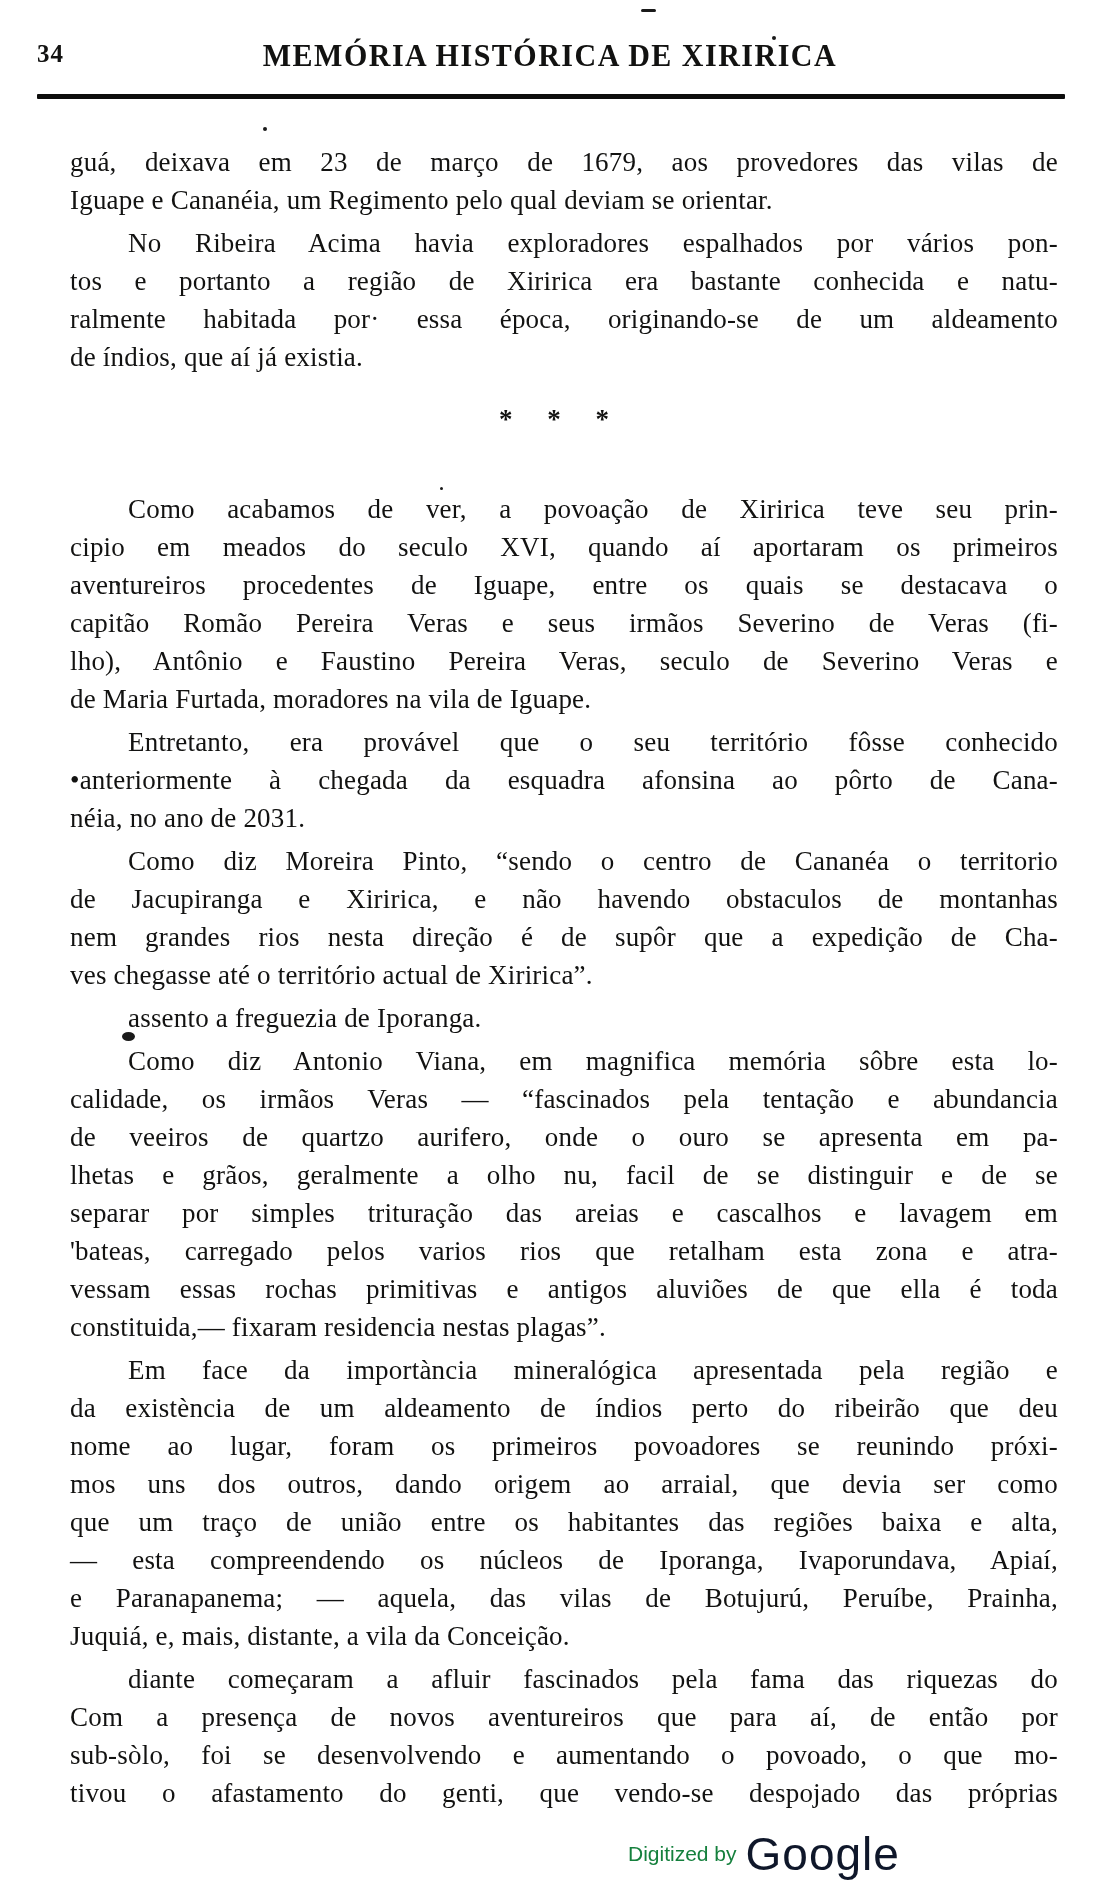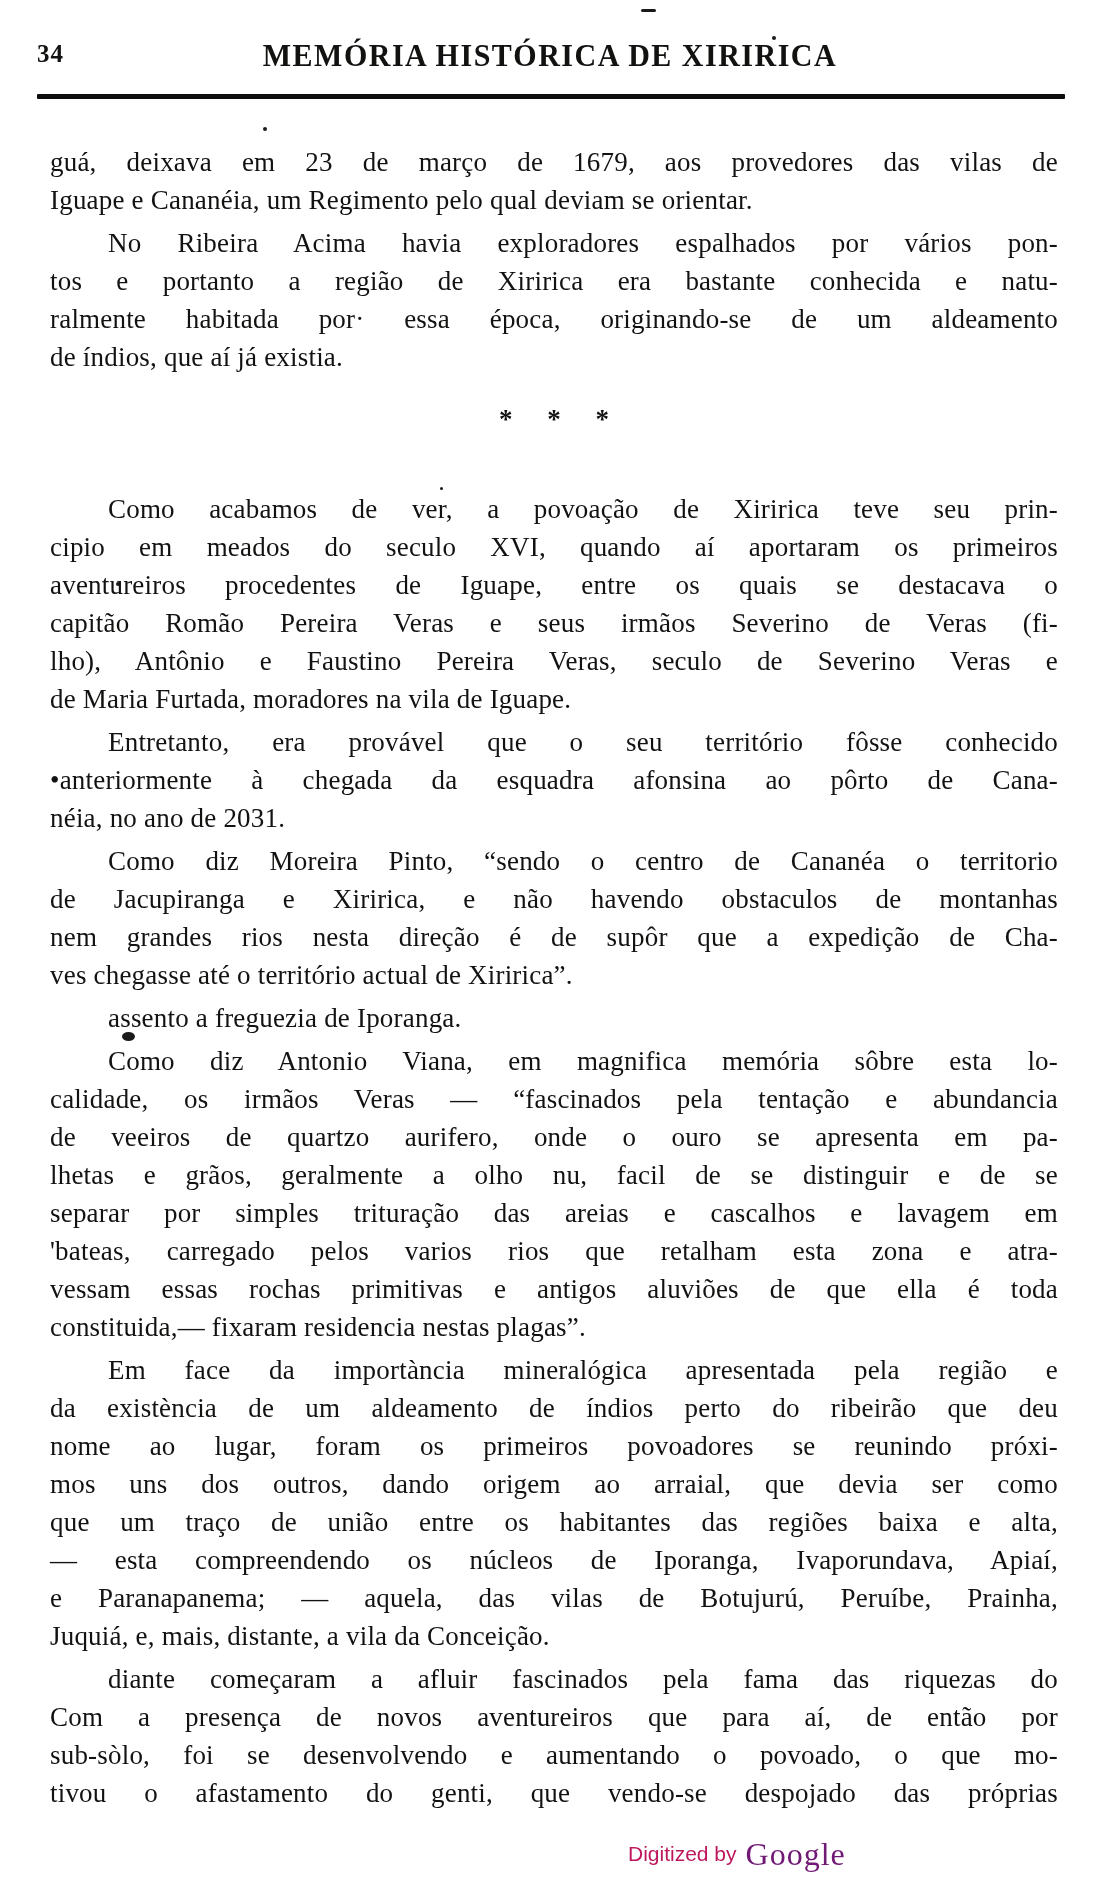--- a/index.html
+++ b/index.html
@@ -29,45 +29,46 @@
   }
   
   .body{
     position:absolute;top:143px;left:50px;width:1008px;
     font-size:27px;line-height:38px;letter-spacing:0.2px;
   }
   .p{margin:0 0 5px 0;}
   .line{
     text-align:justify;
     text-align-last:justify;
+    margin-left:20px;
     -moz-text-align-last:justify;
   }
   .line.end{text-align-last:left;-moz-text-align-last:left;}
   .p.indent .line:first-child{text-indent:58px;}
   .separator{
     margin:30px 0 58px 0;
     height:26px;line-height:26px;
     text-align:center;
     font-size:27px;font-weight:bold;
     letter-spacing:14px;
     text-indent:14px; 
   }
   
   .watermark{
     position:absolute;left:628px;top:1834px;
     display:flex;align-items:center;gap:9px;
     white-space:nowrap;
   }
   .wm-prefix{
     font-family:"Liberation Sans","DejaVu Sans",sans-serif;
-    font-size:21px;color:#be185d;
+    font-size:21px;color:#15803d;
   }
   .wm-logo{
-    font-family:Liberation Serif, serif;
-    font-size:32px;color:#701a75;letter-spacing:1px;
+    font-family:Liberation Sans, sans-serif;
+    font-size:46px;color:#0f172a;letter-spacing:1px;
     line-height:40px;
   }
   
   .artifact{position:absolute;background:#1a1a1a;border-radius:2px;}
   .a-dash{left:641px;top:9px;width:15px;height:3px;}
   .a-dot-title{left:772px;top:36px;width:4px;height:4px;border-radius:50%;}
   .a-dot-line1{left:263px;top:127px;width:4px;height:4px;border-radius:50%;}
   .a-dot-p2{left:440px;top:487px;width:3px;height:3px;border-radius:50%;}
   .a-dot-cipio{left:116px;top:582px;width:4px;height:4px;border-radius:50%;}
   .a-blob-conhecida{left:122px;top:1032px;width:13px;height:9px;border-radius:50%;}

